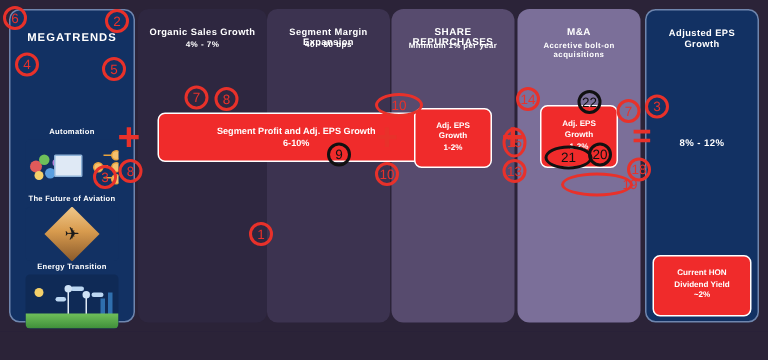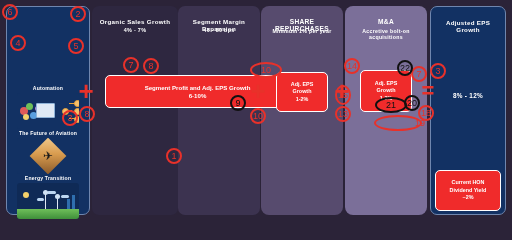--- a/index.html
+++ b/index.html
@@ -165,28 +165,29 @@
     color: #e8312a;
     background: transparent;
     font-family: "Liberation Sans", sans-serif;
     font-size: 9px;
     font-weight: normal;
     display: flex;
     align-items: center;
     justify-content: center;
     box-sizing: border-box;
   }
-  .marker-dark { border-color: #111111; color: #111111; margin-left: 12px; }
+  .marker-dark { border-color: #111111; color: #111111; }
 </style>
 </head>
 <body>
 
 <div id="stage">
 
   <div class="panel panel-navy" style="left:6px; width:84px;">
+    <div class="panel-title t-mega">MEGATRENDS</div>
 
     <div class="trend" style="top:78px;">
       <div class="trend-label">Automation</div>
       <div class="art art-auto">
         <span class="blob" style="left:3px;  top:14px; width:8px;  height:8px;  background:#e05a5a;"></span>
         <span class="blob" style="left:9px;  top:10px; width:7px;  height:7px;  background:#6fbf5a;"></span>
         <span class="blob" style="left:6px;  top:21px; width:6px;  height:6px;  background:#f4d06a;"></span>
         <span class="blob" style="left:13px; top:19px; width:7px;  height:7px;  background:#5a9fe0;"></span>
         <span class="blob" style="left:18px; top:13px; width:5px;  height:5px;  background:#b87ed8;"></span>
         <span class="card"></span>

